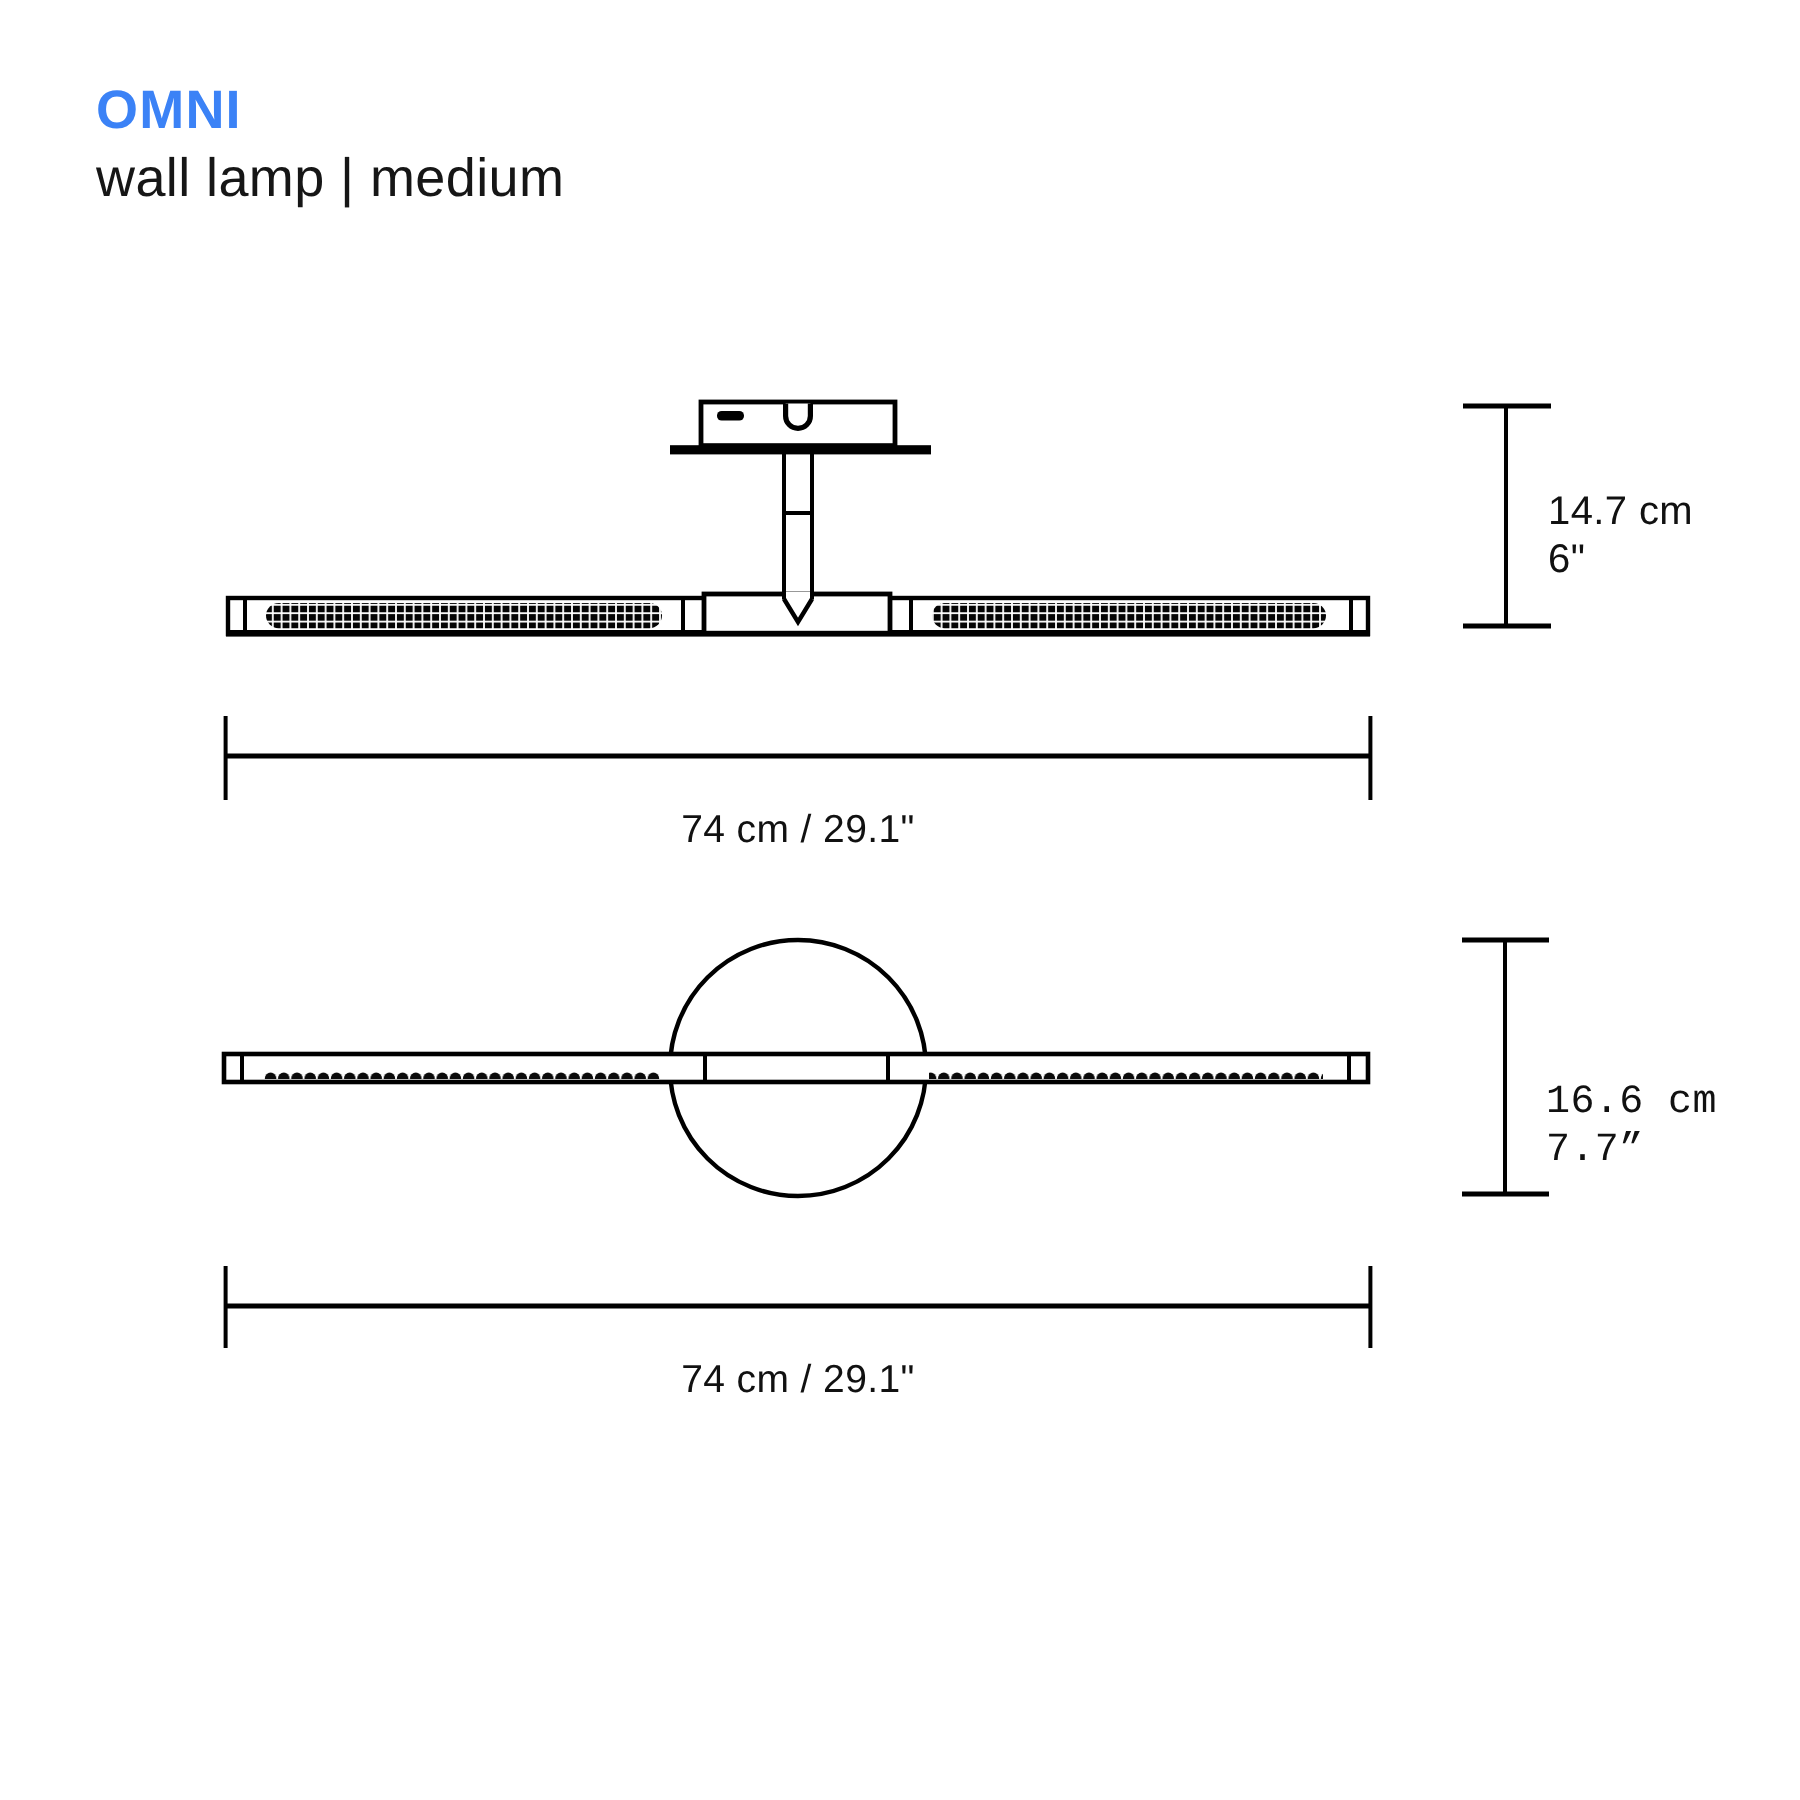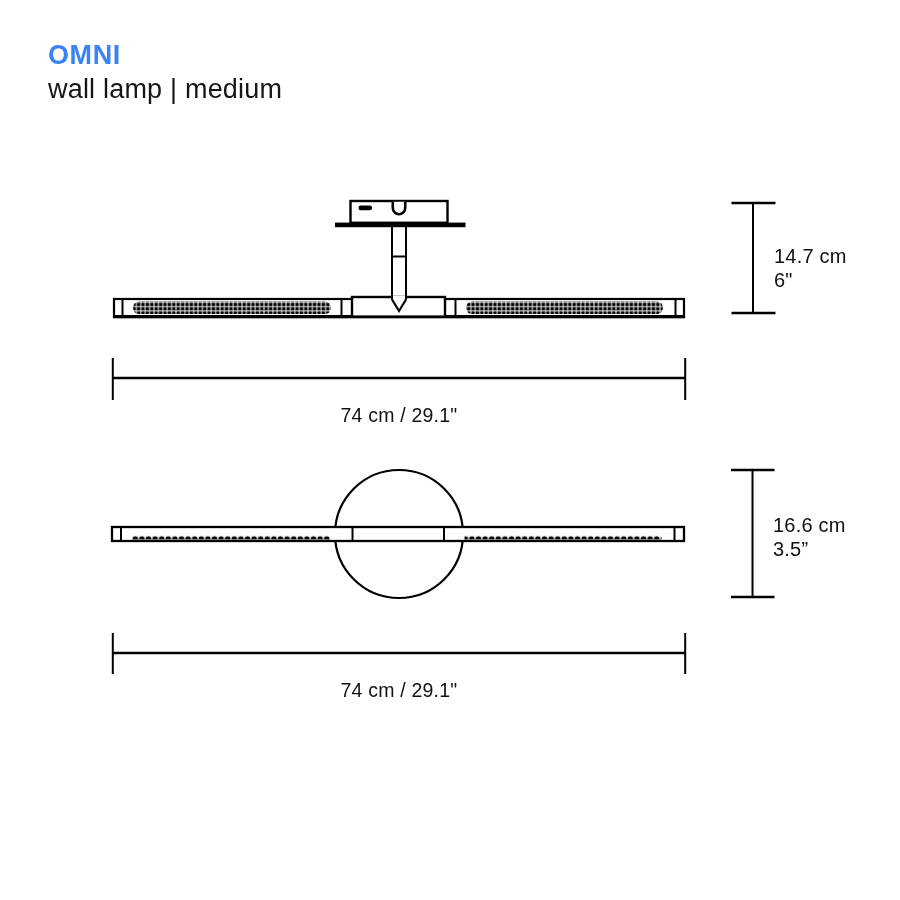--- a/index.html
+++ b/index.html
@@ -45,21 +45,21 @@
   }
   .dim-label-h {
     width: 574px;
     text-align: center;
     font-size: 19.5px;
     letter-spacing: 0.2px;
     color: #111111;
     white-space: nowrap;
   }
   .v1 { left: 774px; top: 245px; }
-  .v2 { left: 773px; top: 514px; }
+  .v2 { left: 773px; top: 540px; font-family: Liberation Mono, monospace; }
   .h1pos { left: 112px; top: 404px; }
   .h2pos { left: 112px; top: 679px; }
 </style>
 </head>
 <body>
 
 <div class="abs title-block">
   <div class="brand">OMNI</div>
   <div class="subtitle">wall lamp | medium</div>
 </div>
@@ -151,16 +151,16 @@
 
 <div class="abs dim-label-v v1">
   <div>14.7 cm</div>
   <div>6"</div>
 </div>
 
 <div class="abs dim-label-h h1pos">74 cm / 29.1"</div>
 
 <div class="abs dim-label-v v2">
   <div>16.6 cm</div>
-  <div>3.5”</div>
+  <div>7.7”</div>
 </div>
 
 <div class="abs dim-label-h h2pos">74 cm / 29.1"</div>
 
 </body></html>

